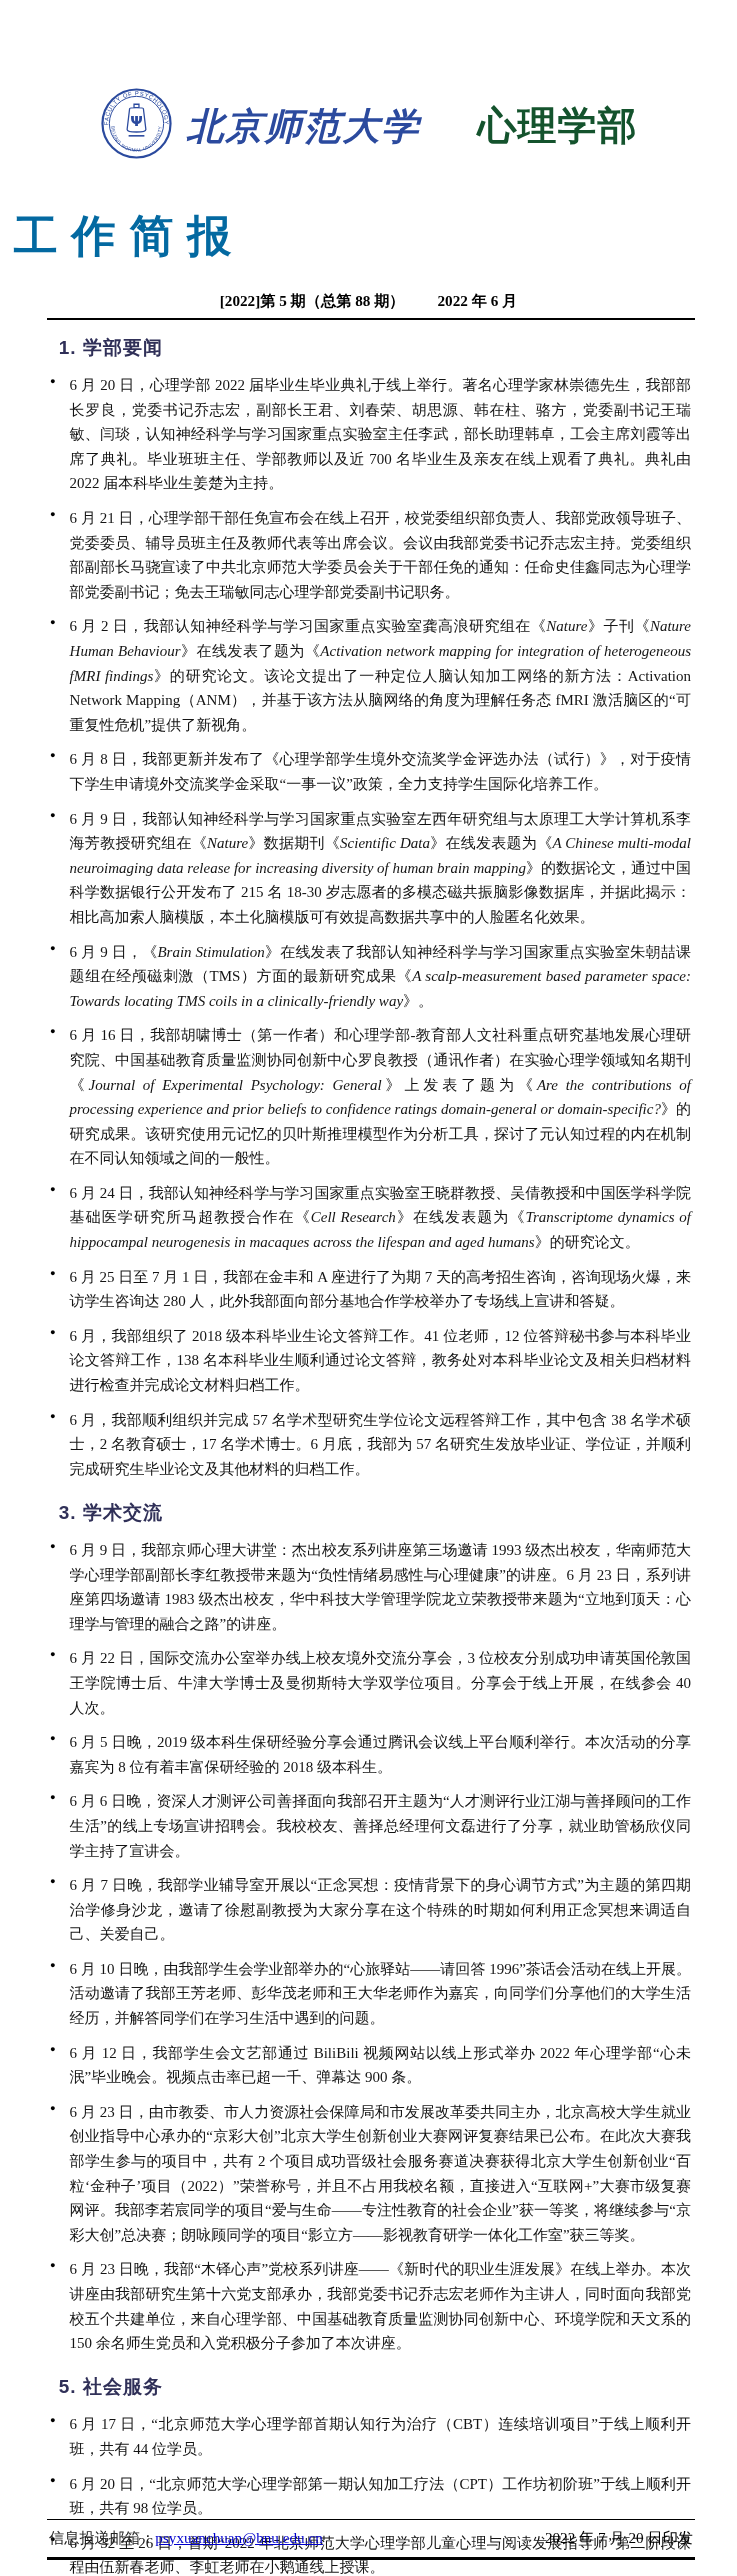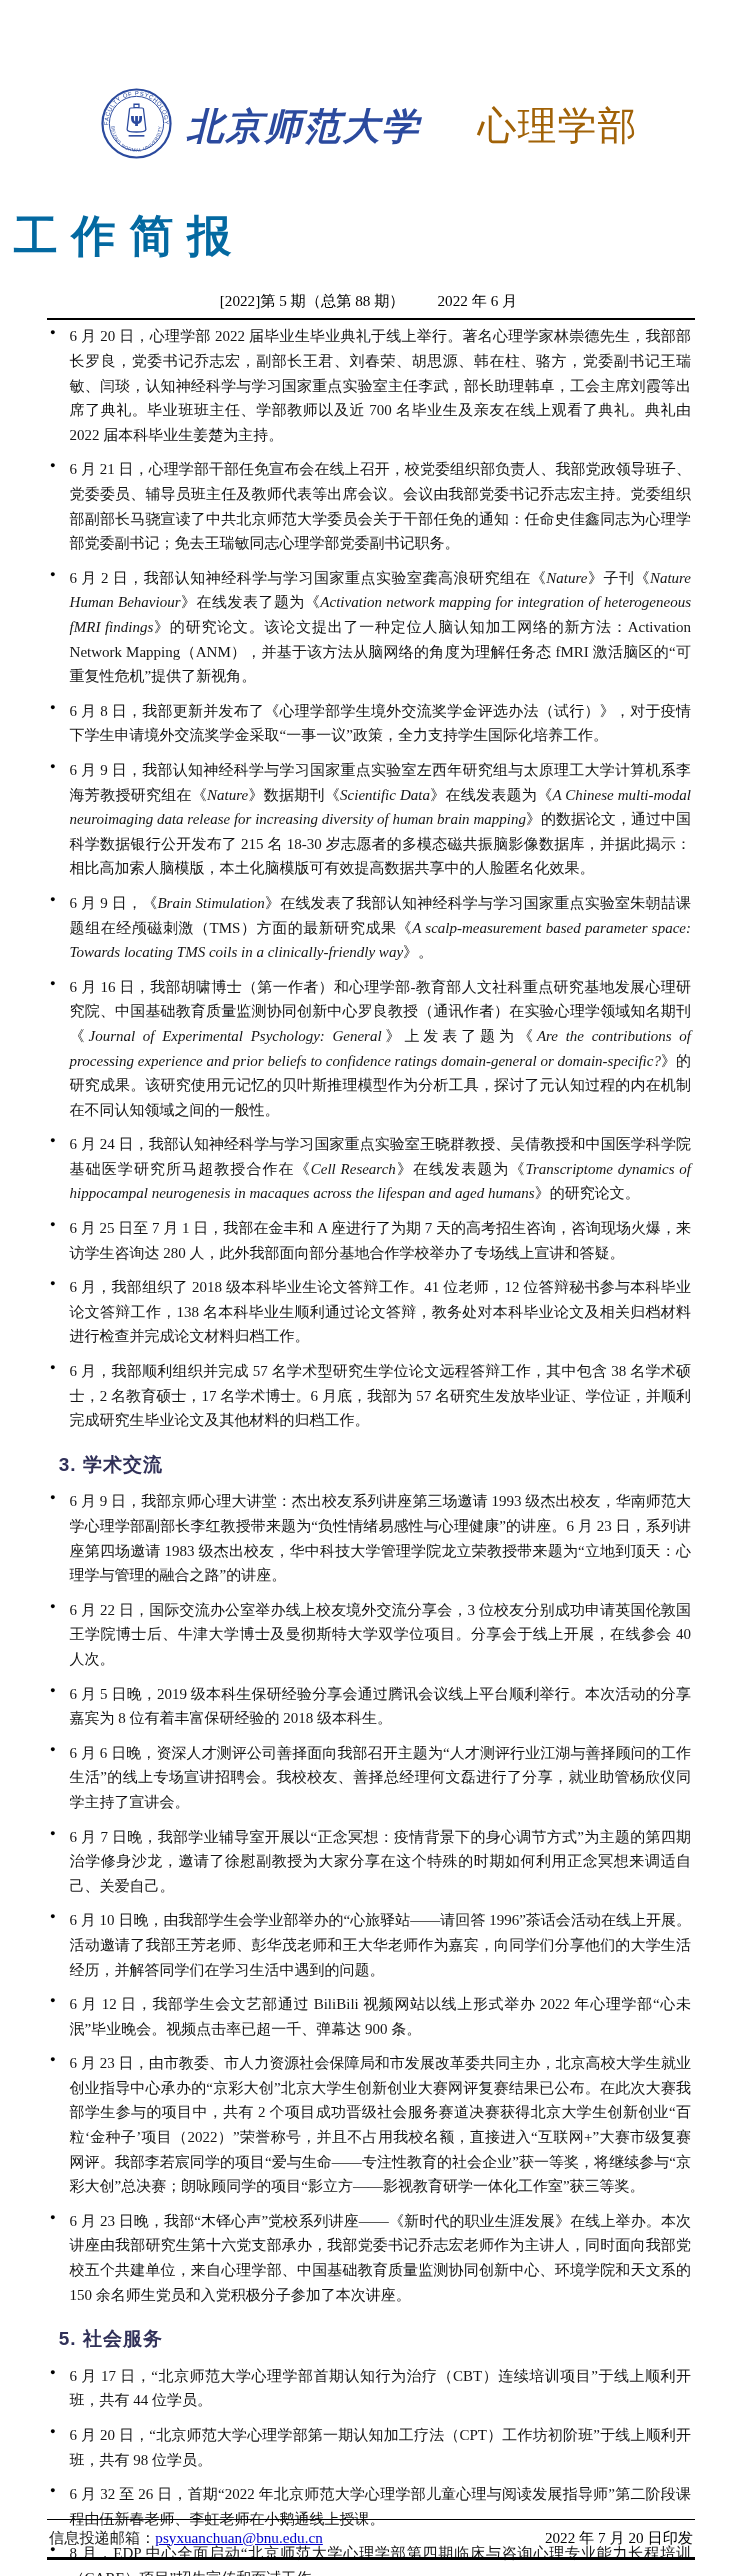--- a/index.html
+++ b/index.html
@@ -10,31 +10,31 @@
   }
   
   .brand-row{display:flex;justify-content:center;align-items:center;gap:13.8px;padding-top:87px;}
   .seal{flex:0 0 auto;}
   .brand-cn{display:flex;align-items:baseline;gap:42px;}
   .brand-u{
     font-size:37px;color:#2b4a9e;font-weight:700;font-style:italic;
     font-family:"Liberation Serif","DejaVu Serif",serif;letter-spacing:2px;
   }
   .brand-f{
-    font-size:39px;color:#a16207;font-weight:400;font-style:normal;
+    font-size:39px;color:#14532d;font-weight:700;font-style:normal;
     font-family:"Liberation Sans","DejaVu Sans",sans-serif;margin-left:15px;letter-spacing:1px;
   }
   
   .doc-title{
     margin-top:43px;text-align:left;font-size:44px;font-weight:700;
     color:#0369a1;letter-spacing:13.8px;padding-left:13.8px;
   }
   .issue-line{
     margin-top:24.6px;display:flex;justify-content:center;gap:33px;
-    font-size:15.2px;font-weight:400;color:#000;
+    font-size:15.2px;font-weight:700;color:#000;
   }
   .content{padding:0 42px 0 47px;}
   .top-rule{border:none;border-top:2.5px solid #000;margin:6.9px 0 0 0;}
   
   .sec-h{
     font-family:"Liberation Sans","DejaVu Sans",sans-serif;
     color:#303058;font-size:19px;font-weight:600;letter-spacing:1px;
     margin:14.7px 0 7.9px 11.8px;
   }
   .bullet{display:flex;margin:0 0 2px 0;}
@@ -86,20 +86,21 @@
 
   <div class="issue-line">
     <span>[2022]第 5 期（总第 88 期）</span>
     <span>2022 年 6 月</span>
   </div>
 
   <div class="content">
     <hr class="top-rule">
     <div id="sections-root">
         <section>
+          <h2 class="sec-h">1. 学部要闻</h2>
           <div class="bullet">
             <span class="dot">●</span>
             <p class="btext"><span>6 月 20 日，心理学部 2022 届毕业生毕业典礼于线上举行。著名心理学家林崇德先生，我部部长罗良，党委书记乔志宏，副部长王君、刘春荣、胡思源、韩在柱、骆方，党委副书记王瑞敏、闫琰，认知神经科学与学习国家重点实验室主任李武，部长助理韩卓，工会主席刘霞等出席了典礼。毕业班班主任、学部教师以及近 700 名毕业生及亲友在线上观看了典礼。典礼由 2022 届本科毕业生姜楚为主持。</span></p>
           </div>
           <div class="bullet">
             <span class="dot">●</span>
             <p class="btext"><span>6 月 21 日，心理学部干部任免宣布会在线上召开，校党委组织部负责人、我部党政领导班子、党委委员、辅导员班主任及教师代表等出席会议。会议由我部党委书记乔志宏主持。党委组织部副部长马骁宣读了中共北京师范大学委员会关于干部任免的通知：任命史佳鑫同志为心理学部党委副书记；免去王瑞敏同志心理学部党委副书记职务。</span></p>
           </div>
         </section>
         <section>

